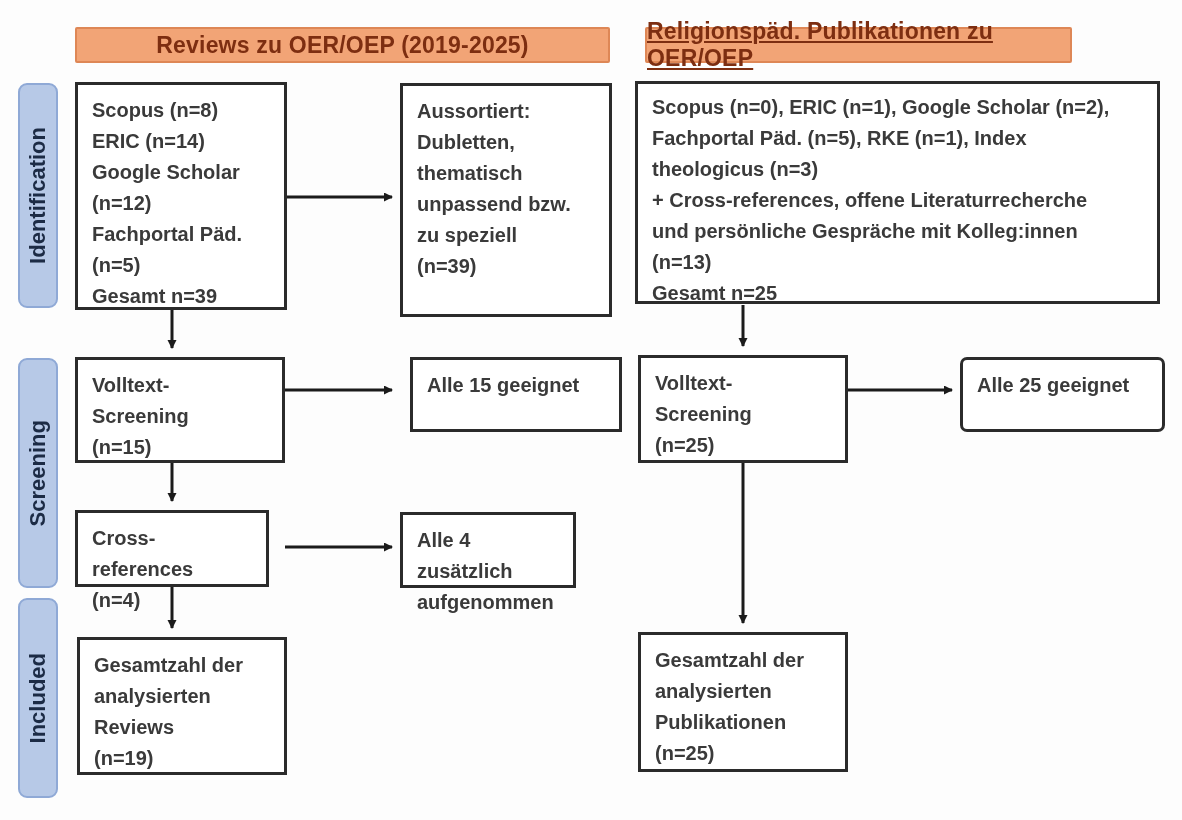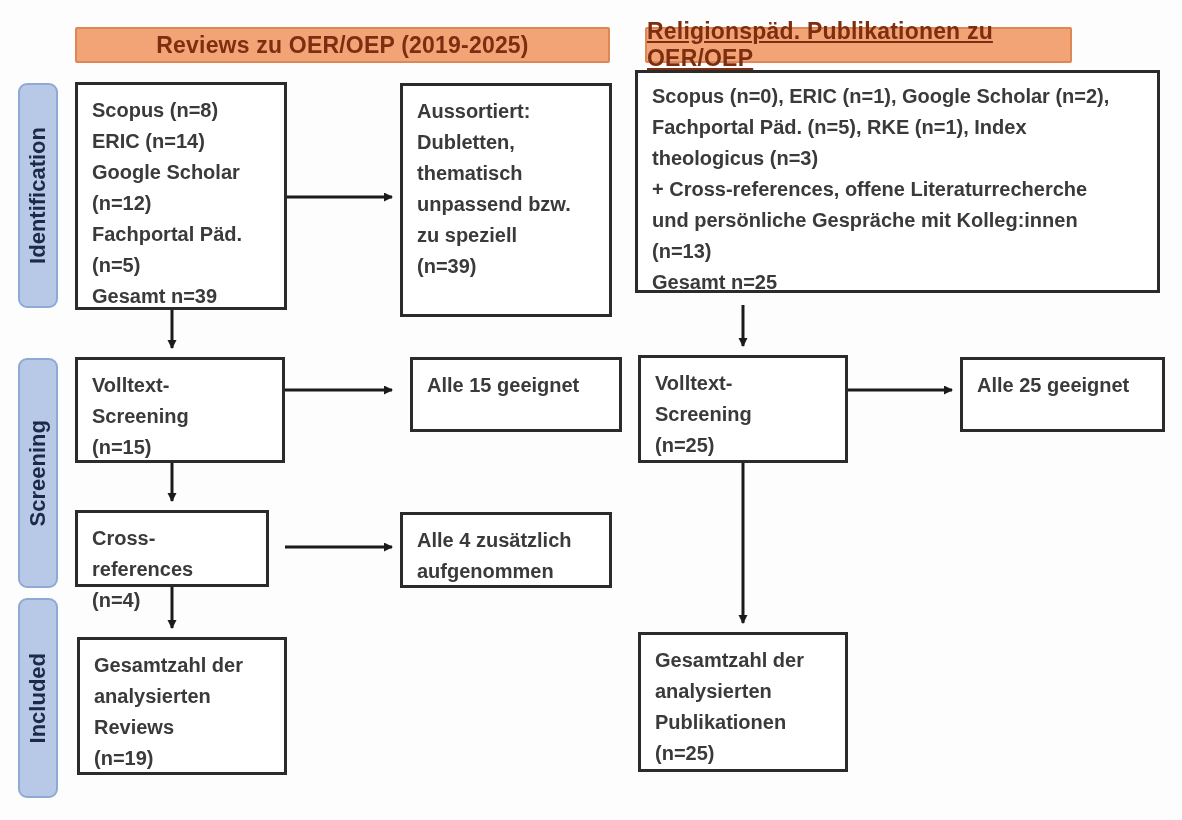--- a/index.html
+++ b/index.html
@@ -52,25 +52,25 @@
     border:3px solid var(--box-border);
     color:var(--box-text);
     font-size:20px;font-weight:600;line-height:31px;
     padding:10px 14px;white-space:pre-line;
   }
   .b-l1{left:75px;top:82px;width:212px;height:228px;}
   .b-l2{left:400px;top:83px;width:212px;height:234px;}
   .b-l3{left:75px;top:357px;width:210px;height:106px;}
   .b-l4{left:410px;top:357px;width:212px;height:75px;}
   .b-l5{left:75px;top:510px;width:194px;height:77px;}
-  .b-l6{left:400px;top:512px;width:212px;height:76px;}
+  .b-l6{left:400px;top:512px;width:176px;height:76px;}
   .b-l7{left:77px;top:637px;width:210px;height:138px;}
-  .b-r1{left:635px;top:70px;width:525px;height:223px;padding-top:8px;}
+  .b-r1{left:635px;top:81px;width:525px;height:223px;padding-top:8px;}
   .b-r2{left:638px;top:355px;width:210px;height:108px;}
-  .b-r3{left:960px;top:357px;width:205px;height:75px;}
+  .b-r3{left:960px;top:357px;width:205px;height:75px;border-radius:7px;}
   .b-r4{left:638px;top:632px;width:210px;height:140px;}
   .arrows{position:absolute;left:0;top:0;width:1182px;height:820px;pointer-events:none;}
   .arrows line{stroke:var(--arrow);stroke-width:3;}
 </style>
 </head>
 <body>
 
 <div class="canvas">
 
   <div class="hdr hdr-left">Reviews zu OER/OEP (2019-2025)</div>

